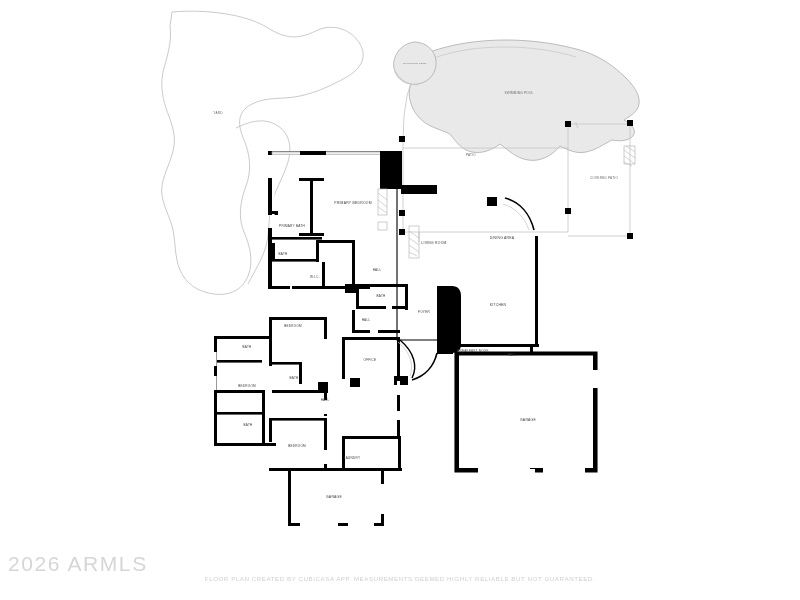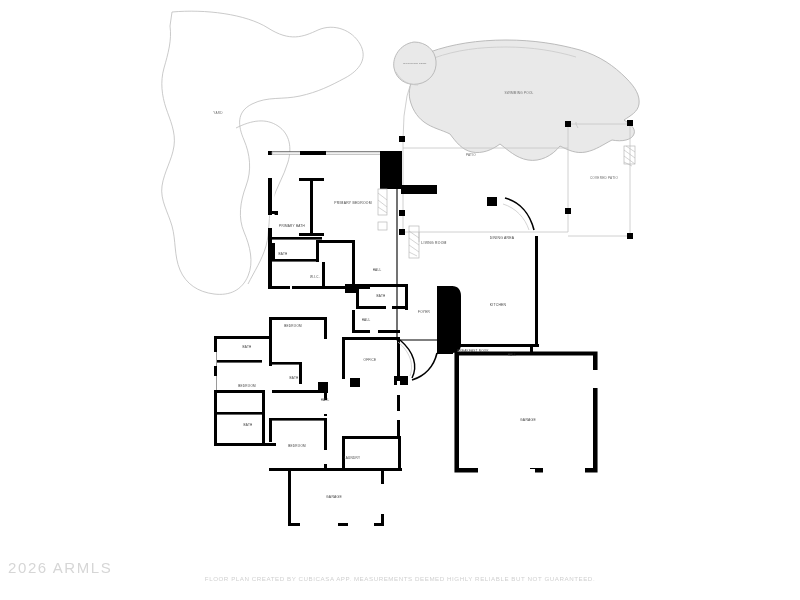--- a/index.html
+++ b/index.html
@@ -43,21 +43,21 @@
     text-anchor: middle;
     dominant-baseline: middle;
   }
   .rlabel.big { font-size: 3.4px; }
   .rlabel.out { fill: #6a6a6a; }
   #watermark {
     position: absolute;
     left: 8px;
     bottom: 24px;
     font-family: "Liberation Sans", sans-serif;
-    font-size: 15px;
+    font-size: 21px;
     letter-spacing: 1.6px;
     color: #d6d6d6;
     user-select: none;
     white-space: nowrap;
   }
   #footer-note {
     position: absolute;
     left: 0;
     right: 0;
     bottom: 18px;

